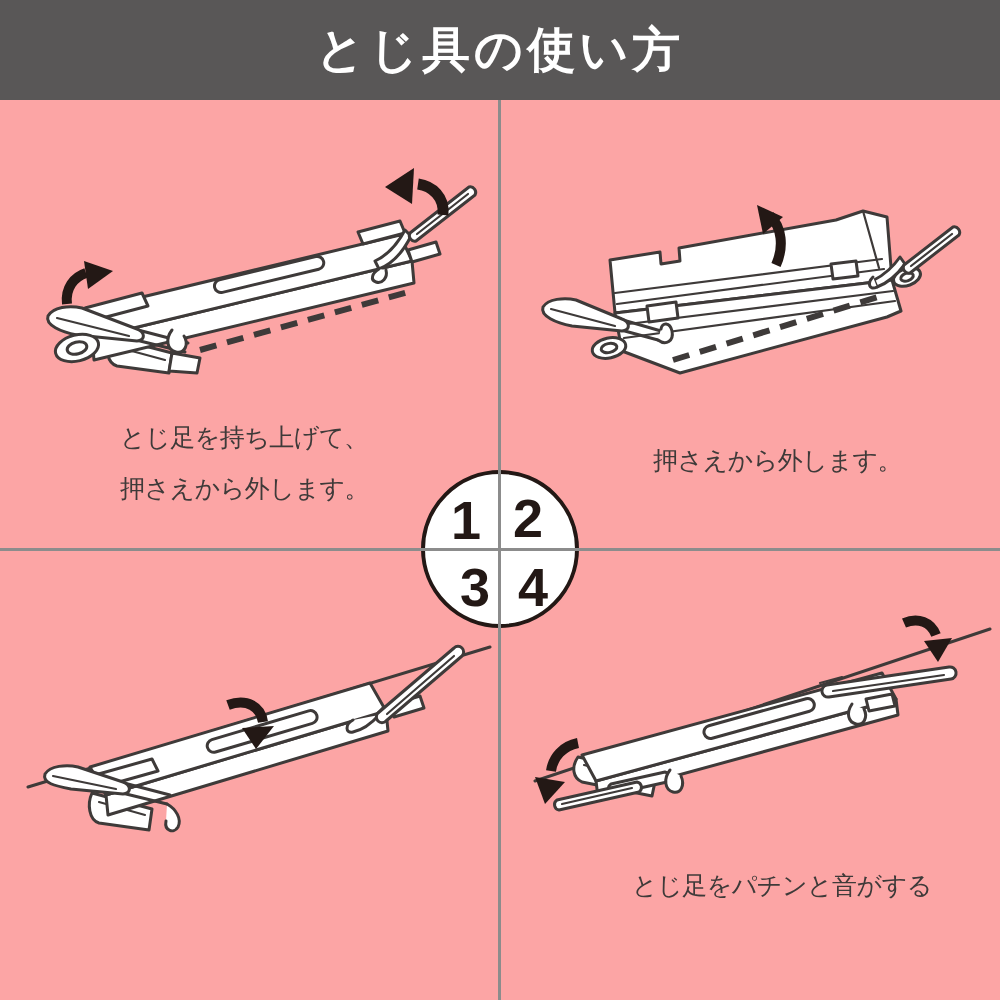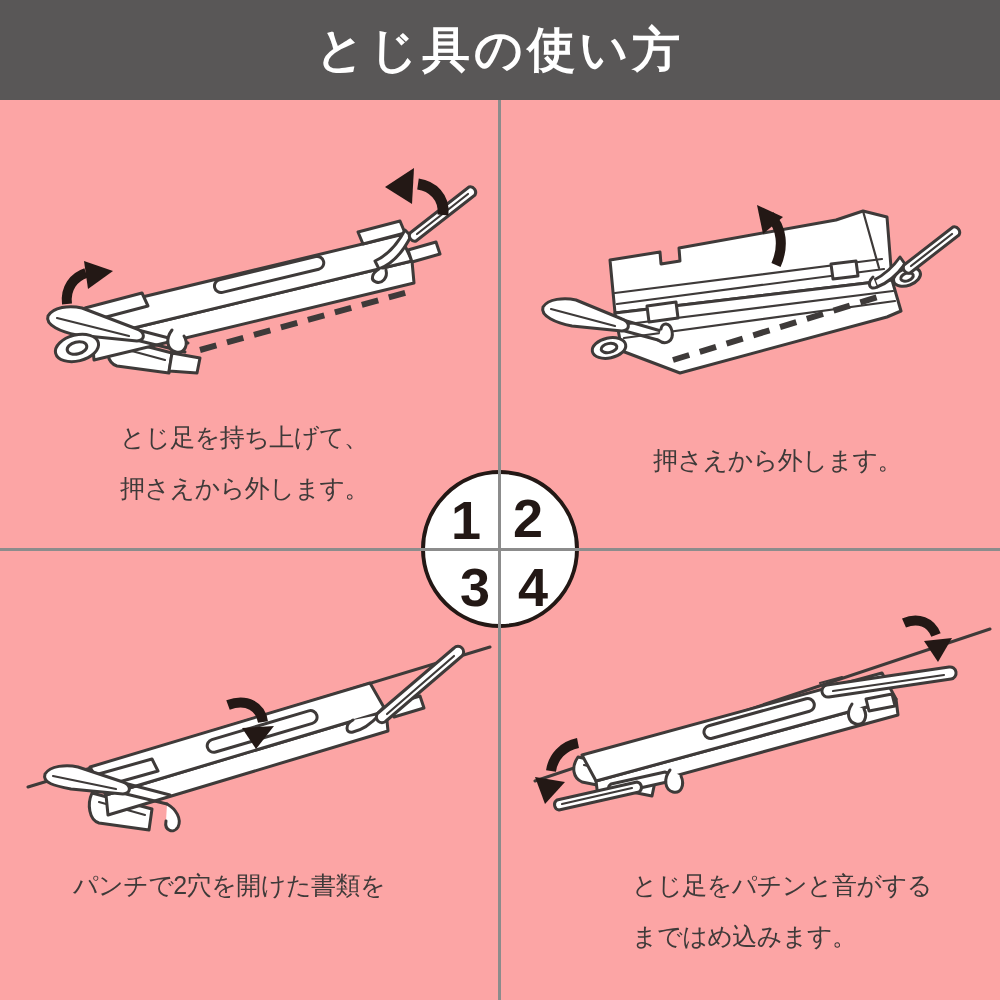--- a/index.html
+++ b/index.html
@@ -206,25 +206,23 @@
   </svg>
 
   <div class="caption cap1">
     <div>とじ足を持ち上げて、</div>
     <div>押さえから外します。</div>
   </div>
   <div class="caption cap2">
     <div>押さえから外します。</div>
   </div>
   <div class="caption cap3">
-    <div>パンチで2穴を開けた書類を</div>
   </div>
   <div class="caption cap4">
     <div>とじ足をパチンと音がする</div>
-    <div>まではめ込みます。</div>
   </div>
 
   <div class="badge-circle"></div>
   <div class="badge-num n1">1</div>
   <div class="badge-num n2">2</div>
   <div class="badge-num n3">3</div>
   <div class="badge-num n4">4</div>
 
 </div>
 

